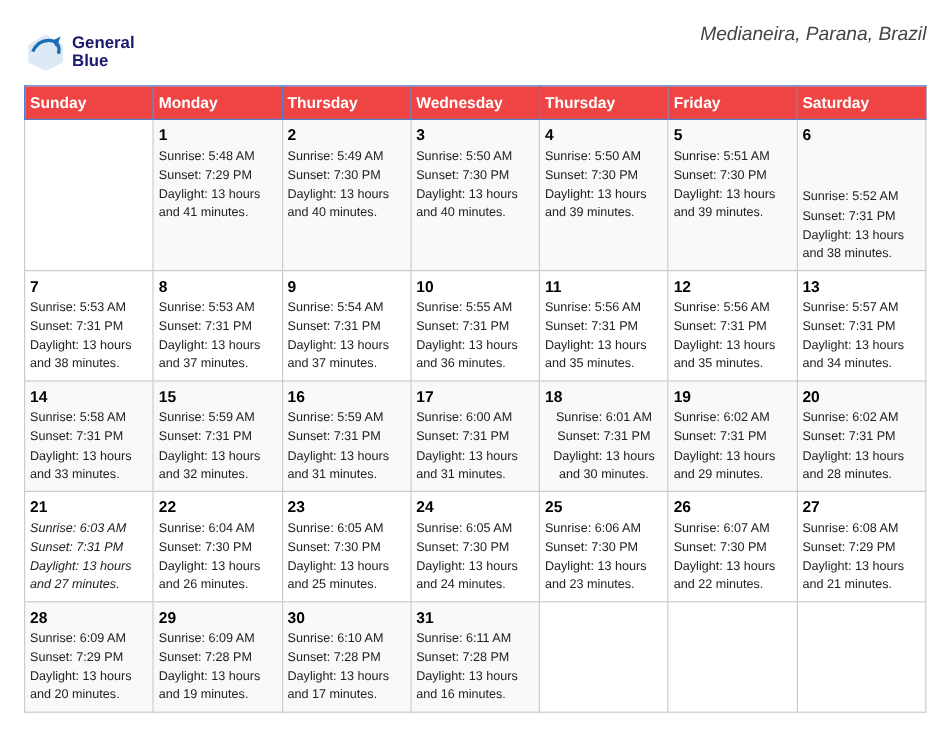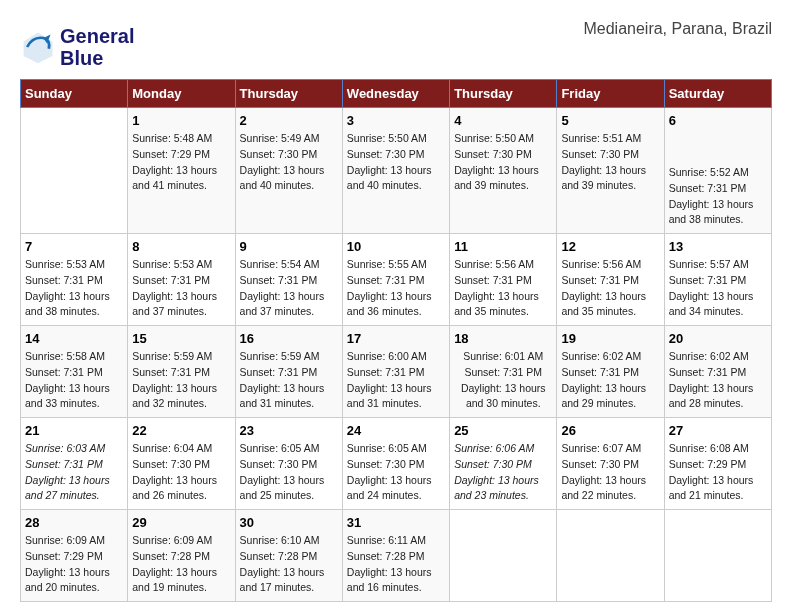--- a/index.html
+++ b/index.html
@@ -15,49 +15,50 @@
       justify-content: space-between;
       align-items: flex-start;
       margin-bottom: 10px;
     }
     .logo {
       display: flex;
       align-items: center;
       margin-top: 5px;
     }
     .logo-text {
-      font-size: 20px;
+      font-size: 14px;
       font-weight: bold;
       color: #1a1a6e;
       line-height: 1.1;
     }
     .logo-icon {
       width: 36px;
       height: 36px;
       margin-right: 4px;
     }
     .title-area {
       text-align: right;
     }
     .main-title {
       font-size: 36px;
       font-weight: bold;
       color: #1a1a1a;
     }
     .subtitle {
       font-size: 16px;
       color: #444;
+      font-style: italic;
     }
     table {
       width: 100%;
       border-collapse: collapse;
       font-size: 11px;
     }
     thead tr th {
-      background-color: #7f1d1d;
+      background-color: #ef4444;
       color: #fff;
       padding: 6px 4px;
       text-align: left;
       font-size: 13px;
       font-weight: bold;
       border: 1px solid #5580cc;
     }
     tbody tr td {
       border: 1px solid #ccc;
       padding: 5px 4px;
@@ -287,21 +288,21 @@
         </td>
         <td>
           <span class="day-number">24</span>
           <div class="day-info" style="white-space: pre-line;">Sunrise: 6:05 AM
 Sunset: 7:30 PM
 Daylight: 13 hours
 and 24 minutes.</div>
         </td>
         <td>
           <span class="day-number">25</span>
-          <div class="day-info" style="white-space: pre-line; font-style: italic;">Sunrise: 6:06 AM
+          <div class="day-info" style="white-space: pre-line;">Sunrise: 6:06 AM
 Sunset: 7:30 PM
 Daylight: 13 hours
 and 23 minutes.</div>
         </td>
         <td>
           <span class="day-number">26</span>
           <div class="day-info" style="white-space: pre-line;">Sunrise: 6:07 AM
 Sunset: 7:30 PM
 Daylight: 13 hours
 and 22 minutes.</div>

